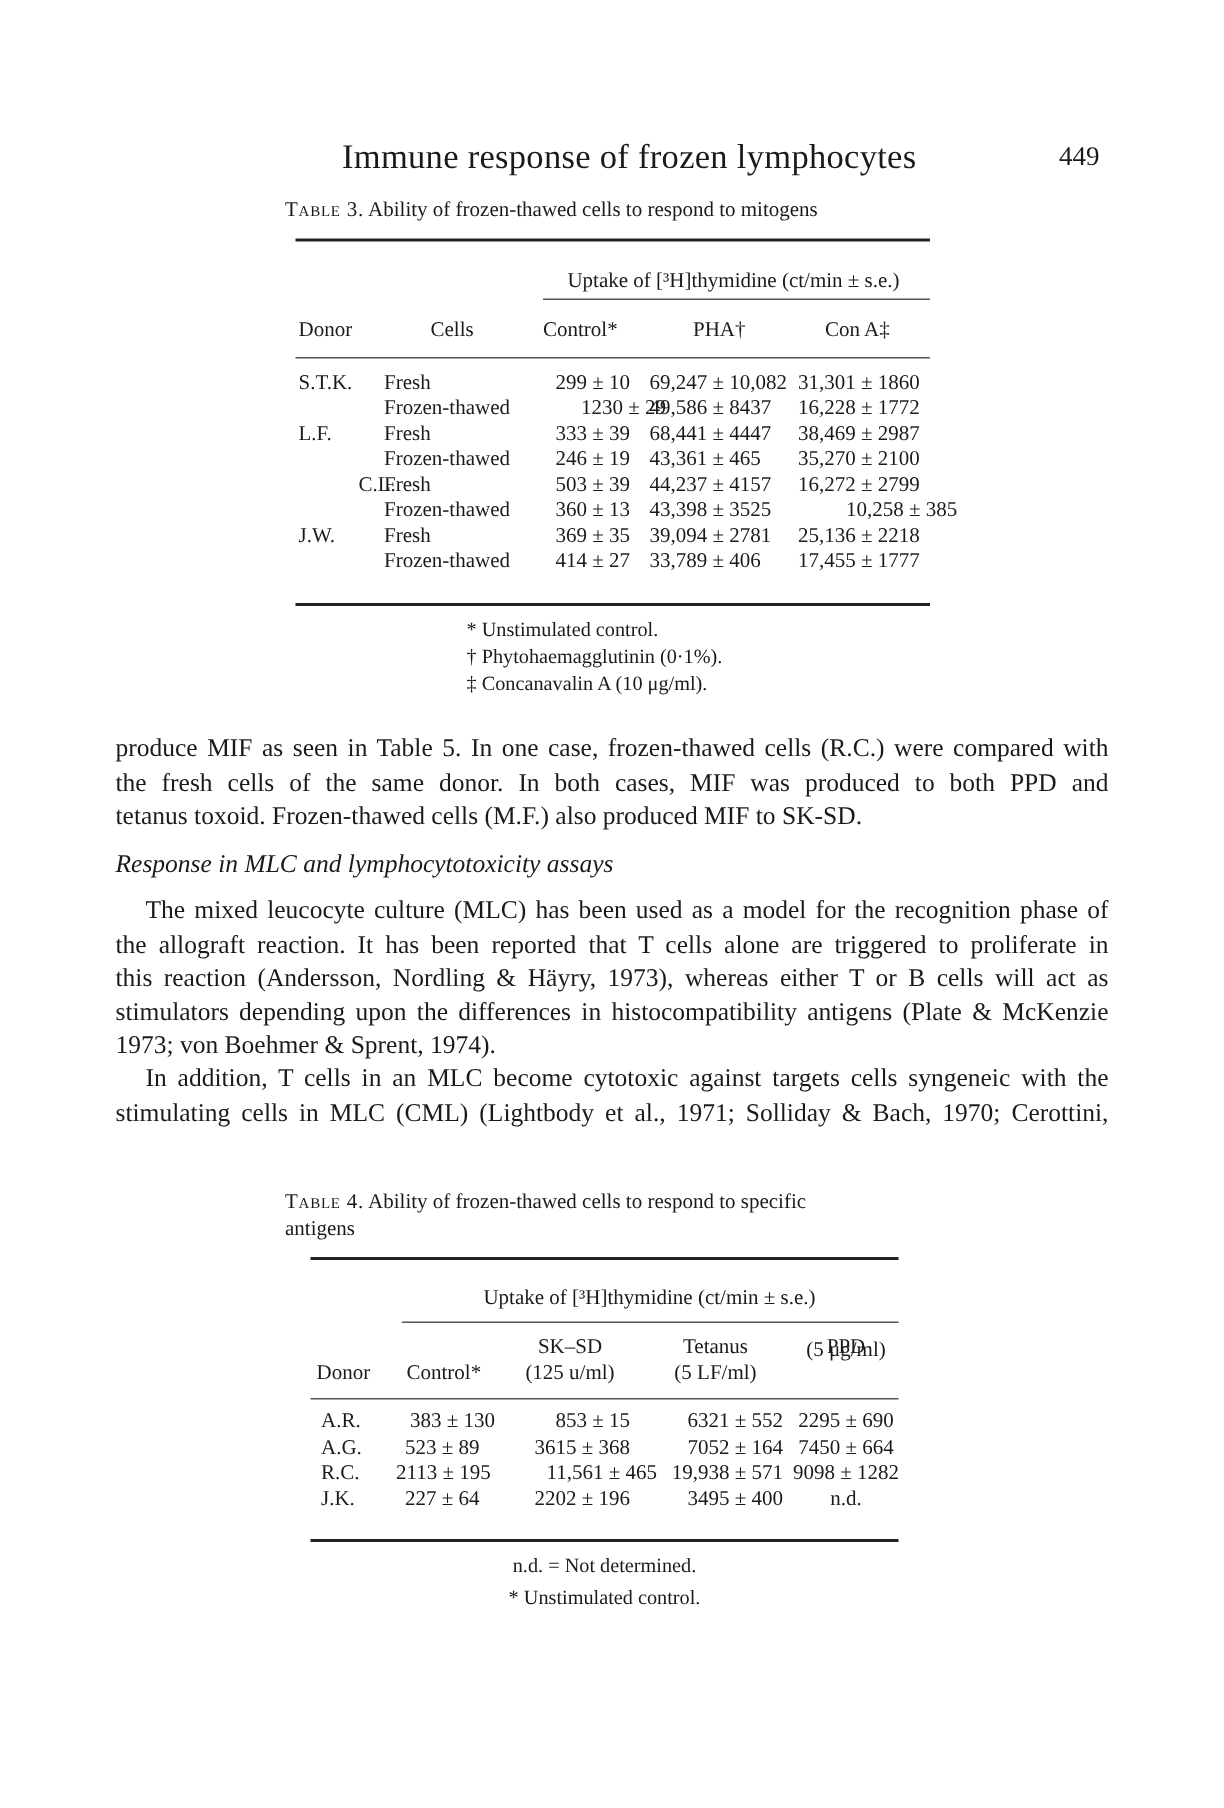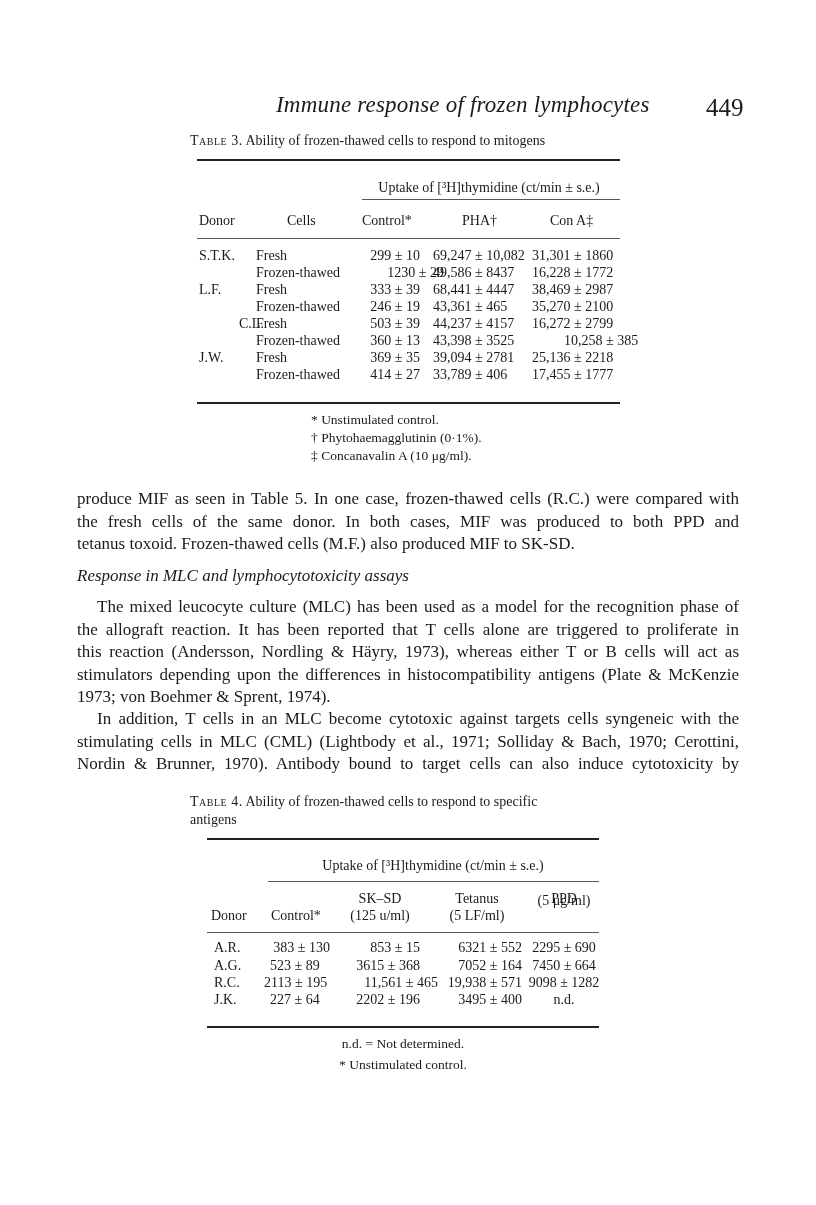--- a/index.html
+++ b/index.html
@@ -1,20 +1,20 @@
 <!DOCTYPE html>
 <html><head>
 <meta charset="utf-8">
 <style>
   html, body { margin: 0; padding: 0; background: #ffffff; }
   body { width: 816px; height: 1205px; position: relative; overflow: hidden;
          font-family: "Liberation Serif", "DejaVu Serif", serif; color: #1a1a1a; }
   .abs { position: absolute; }
-  .running-head { left: 228px; top: 92px; font-style: italic; font-size: 23px; letter-spacing: 0.2px; margin-left: 48px; }
-  .page-num { left: 706px; top: 94px; font-size: 25px; }
+  .running-head { left: 228px; top: 92px; font-size: 23px; letter-spacing: 0.2px; }
+  .page-num { left: 706px; top: 94px; font-size: 18px; }
   .caption { font-size: 14px; text-align: left; }
   .caption .sc { font-variant: small-caps; letter-spacing: 0.5px; }
   .rule { position: absolute; background: #222; }
   .thin { height: 1px; background: #555; }
   .thick { height: 2px; }
   .cell { position: absolute; font-size: 14px; white-space: nowrap; line-height: 17px; }
   .r { text-align: right; }
   .c { text-align: center; }
   .foot { position: absolute; font-size: 13.5px; white-space: nowrap; }
   .para { position: absolute; left: 77px; width: 662px; font-size: 17px; line-height: 22.5px; text-align: justify; }
@@ -115,21 +115,20 @@
   <span class="line indent">The mixed leucocyte culture (MLC) has been used as a model for the recognition phase of</span>
   <span class="line">the allograft reaction. It has been reported that T cells alone are triggered to proliferate in</span>
   <span class="line">this reaction (Andersson, Nordling &amp; Häyry, 1973), whereas either T or B cells will act as</span>
   <span class="line">stimulators depending upon the differences in histocompatibility antigens (Plate &amp; McKenzie</span>
   <span class="line last">1973; von Boehmer &amp; Sprent, 1974).</span>
 </div>
 
 <div class="para" style="top:708px;">
   <span class="line indent">In addition, T cells in an MLC become cytotoxic against targets cells syngeneic with the</span>
   <span class="line">stimulating cells in MLC (CML) (Lightbody et al., 1971; Solliday &amp; Bach, 1970; Cerottini,</span>
-  <span class="line">Nordin &amp; Brunner, 1970). Antibody bound to target cells can also induce cytotoxicity by</span>
 </div>
 
 <div>
   <div class="abs caption" style="left:190px; width:430px; top:794px;">
     <span class="sc">Table 4.</span>
     <span>Ability of frozen-thawed cells to respond to specific</span>
   </div>
   <div class="abs caption" style="left:190px; width:430px; top:812px;">antigens</div>
 
   <div class="rule thick" style="left:207px; width:392px; top:838px;"></div>

